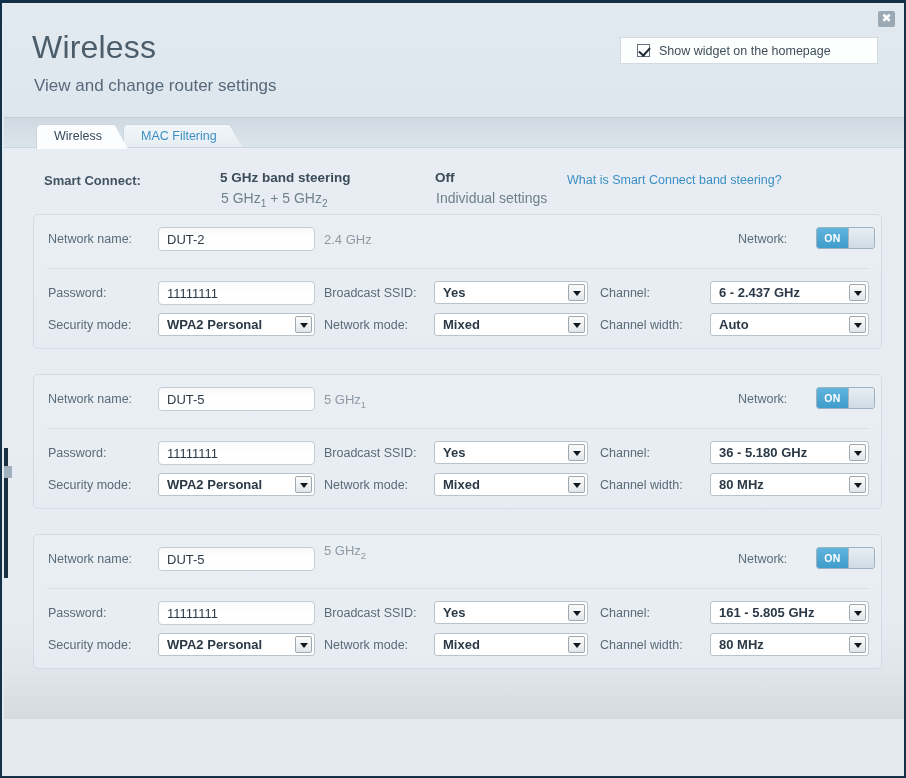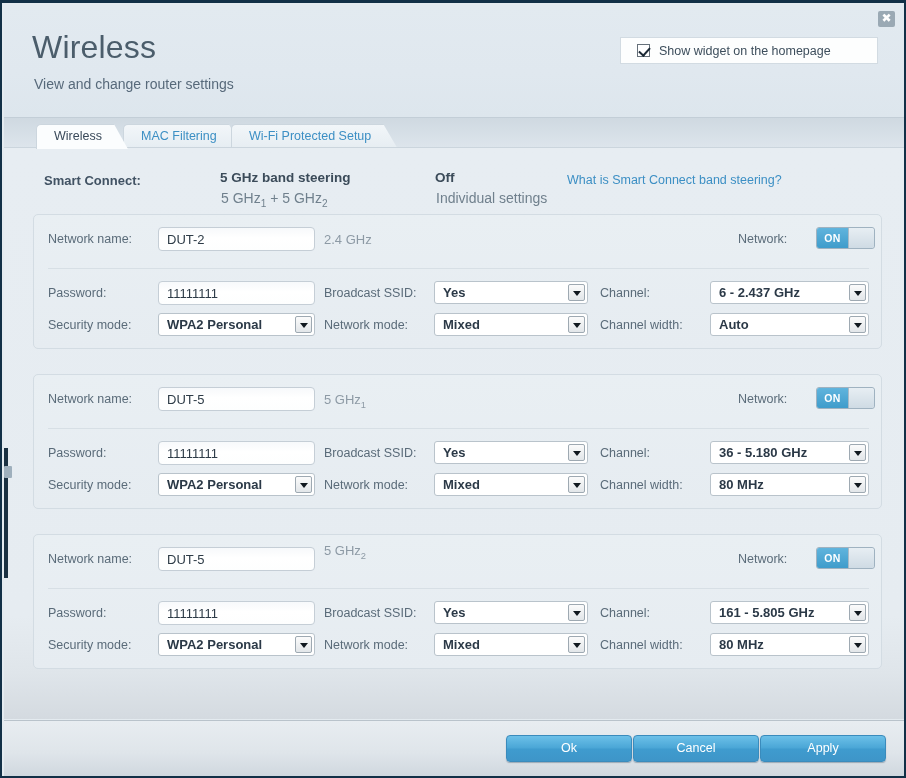--- a/index.html
+++ b/index.html
@@ -37,21 +37,21 @@
     position: absolute;
     left: 28px; top: 24px;
     font-size: 32px;
     font-weight: normal;
     color: #4b5d6b;
     letter-spacing: 0.2px;
   }
   #page-subtitle {
     position: absolute;
     left: 30px; top: 71px;
-    font-size: 14px;
+    font-size: 17px;
     color: #57697a;
   }
   #close-button {
     position: absolute;
     right: 9px; top: 6px;
     width: 17px; height: 16px;
     background: #9aa9b4;
     border-radius: 2px;
     color: #fff;
     font-size: 12px;
@@ -344,21 +344,20 @@
     <div id="close-button">✖</div>
     <div id="widget-panel">
       <div class="cbox checked"></div>
       <span id="widget-label">Show widget on the homepage</span>
     </div>
   </div>
 
   <div id="tabbar">
     <div class="tab active" style="left:32px;">Wireless</div>
     <div class="tab" style="left:119px;">MAC Filtering</div>
-    <div class="tab" style="left:227px;">Wi-Fi Protected Setup</div>
   </div>
 
   <div id="content">
     <div id="left-edge"></div>
     <div id="left-edge2"></div>
 
     <div id="smart-row">
       <div id="smart-label">Smart Connect:</div>
 
       <div class="radio" style="left:194px; top:166px; position:absolute;"></div>
@@ -498,19 +497,14 @@
       </div>
       <div class="fl" style="left:566px; top:103px;">Channel width:</div>
       <div class="sel-box" style="left:676px; top:98px; width:159px;">
         <span class="val">80 MHz</span>
         <span class="arrow"></span>
       </div>
     </div>
 
   </div>
 
-  <div id="footer">
-    <div class="btn" style="left:502px;">Ok</div>
-    <div class="btn" style="left:629px;">Cancel</div>
-    <div class="btn" style="left:756px;">Apply</div>
-  </div>
 
 </div>
 
 </body></html>

